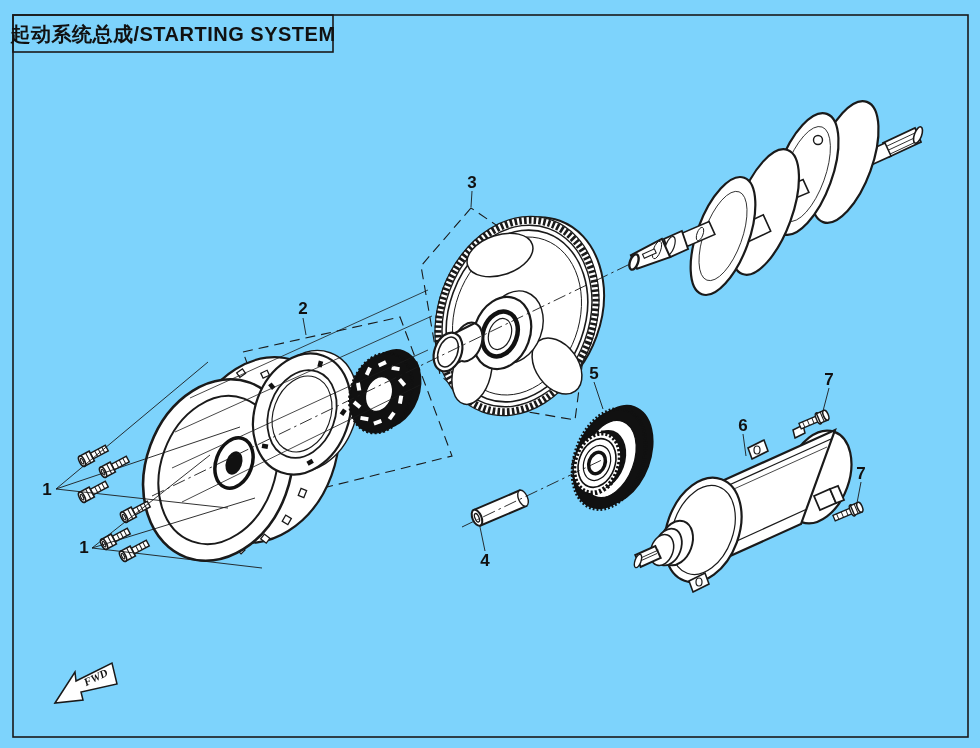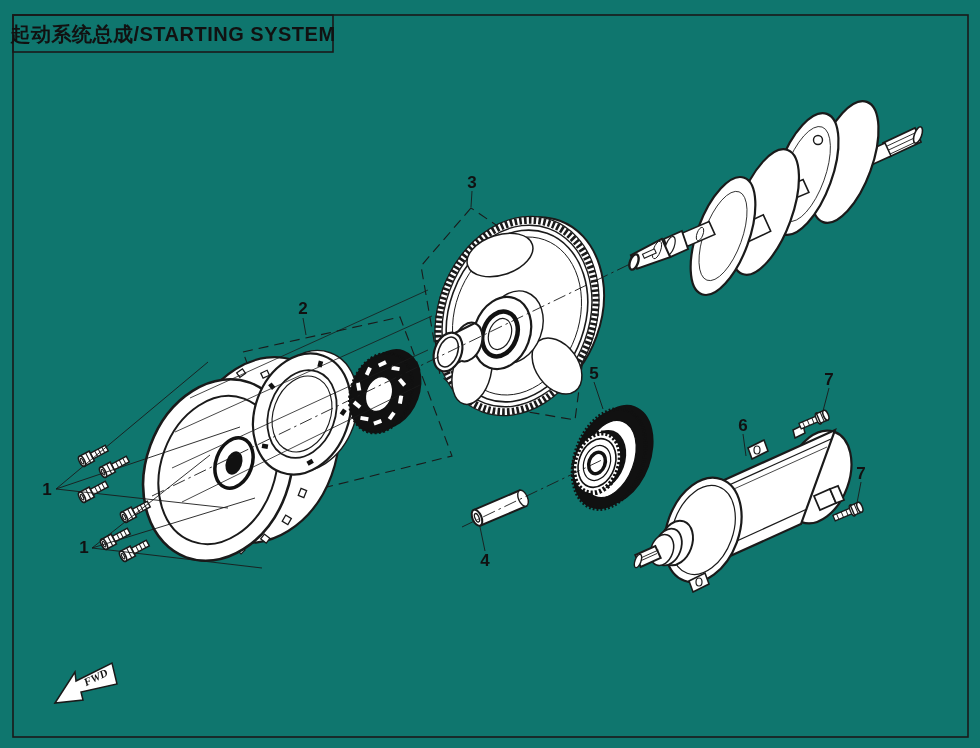--- a/index.html
+++ b/index.html
@@ -1,16 +1,16 @@
 <!DOCTYPE html>
 <html><head>
 <meta charset="utf-8">
 <style>
   html,body{margin:0;padding:0;background:#e8e8e8;}
-  .page{position:relative;width:980px;height:748px;background:#0f766e;font-family:"Liberation Sans",sans-serif;}
+  .page{position:relative;width:980px;height:748px;background:#7dd3fc;font-family:"Liberation Sans",sans-serif;}
   svg{position:absolute;left:0;top:0;}
   .ink{stroke:#1a1a1a;fill:none;}
   text{fill:#111;}
   .callout{font-size:17px;font-weight:bold;font-family:"Liberation Sans",sans-serif;}
   .titleTxt{font-size:20px;font-weight:bold;letter-spacing:0.5px;font-family:"Liberation Sans",sans-serif;}
   .fwdTxt{font-size:11px;font-weight:bold;font-style:italic;font-family:"Liberation Serif",serif;}
 </style>
 </head>
 <body>
 

